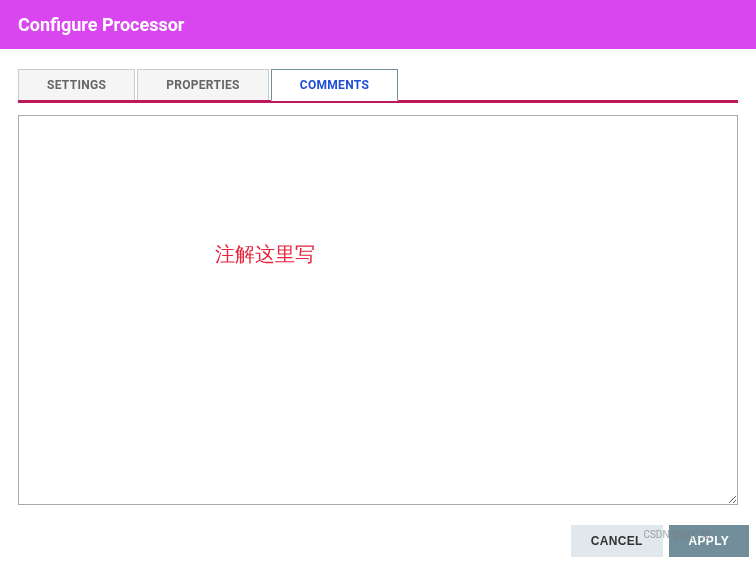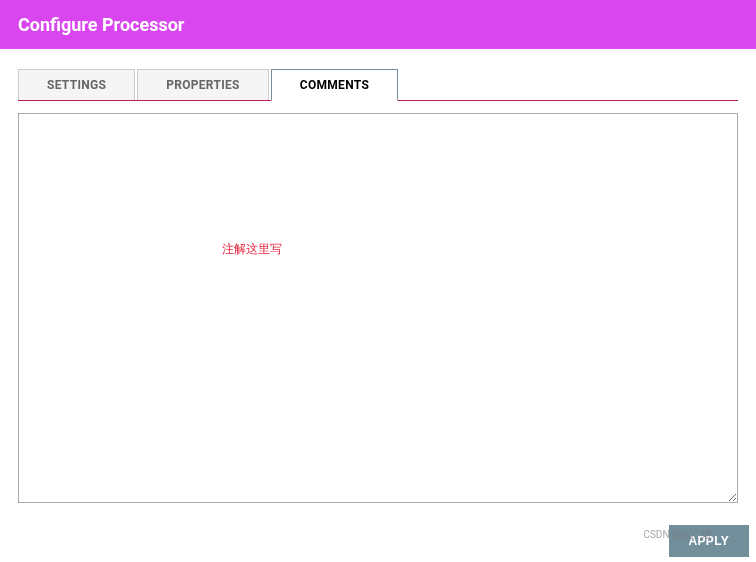--- a/index.html
+++ b/index.html
@@ -15,60 +15,60 @@
       color: #fff;
       padding: 14px 18px;
       font-size: 18px;
       font-weight: 700;
     }
     .content {
       padding: 20px 18px 0;
     }
     .tabs {
       display: flex;
-      border-bottom: 1px solid #be185d;
+      border-bottom: 3px solid #be185d;
     }
     .tab {
       padding: 8px 28px;
       font-size: 12px;
       font-weight: 700;
       color: #666;
       background: #f5f5f5;
       border: 1px solid #ccc;
       border-bottom: none;
       margin-right: 2px;
       cursor: pointer;
       letter-spacing: 0.3px;
     }
     .tab.active {
       background: #fff;
-      color: #000000;
+      color: #1d4ed8;
       border: 1px solid #728e9b;
       border-bottom: 1px solid #fff;
       margin-bottom: -1px;
     }
     .tab-content {
       padding-top: 12px;
     }
     .comments-textarea {
       width: 100%;
       height: 390px;
       border: 1px solid #aaa;
       resize: both;
       padding: 8px;
       font-family: inherit;
       font-size: 13px;
       outline: none;
     }
     .annotation {
       position: absolute;
-      left: 222px;
+      left: 215px;
       top: 241px;
       color: #e6243c;
-      font-size: 12px;
+      font-size: 20px;
       pointer-events: none;
     }
     .footer {
       position: absolute;
       bottom: 0;
       right: 0;
       display: flex;
       padding: 5px 7px;
     }
     .btn {
@@ -112,16 +112,17 @@
     <div class="tab active">COMMENTS</div>
   </div>
   <div class="tab-content">
     <textarea class="comments-textarea" style=""></textarea>
   </div>
 </div>
 
 <div class="annotation">注解这里写</div>
 
 <div class="footer">
+  <button class="btn btn-cancel">CANCEL</button>
   <button class="btn btn-apply">APPLY</button>
 </div>
 
 <div class="watermark">CSDN @赵广陆</div>
 
 </body></html>

